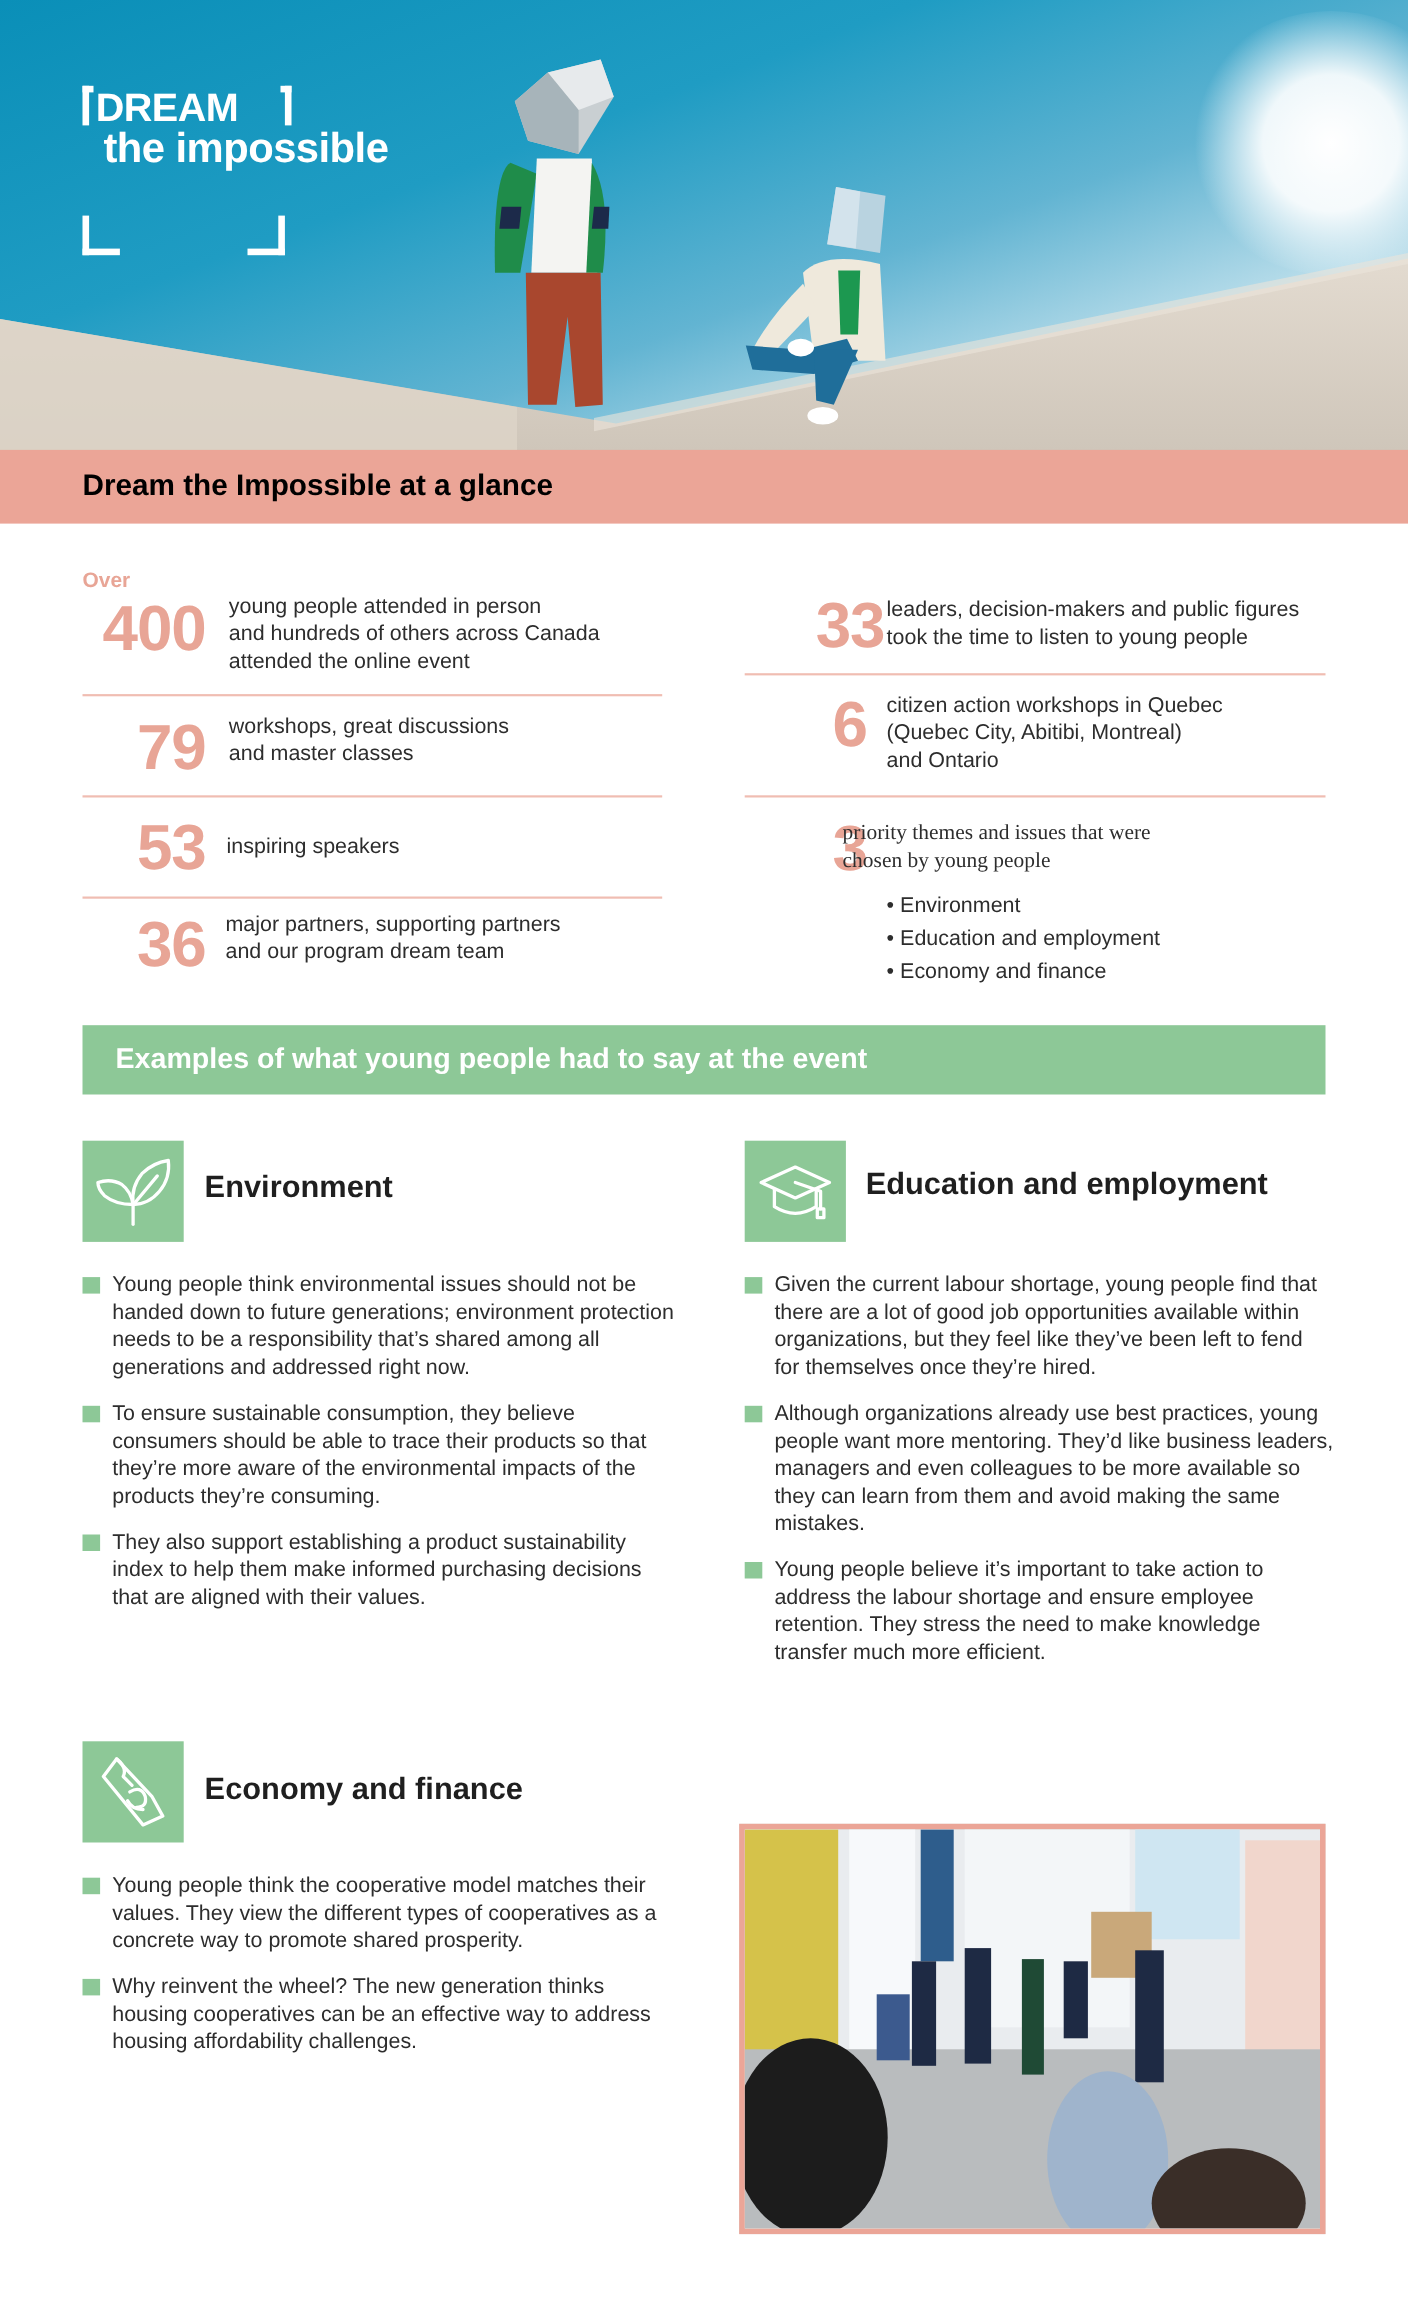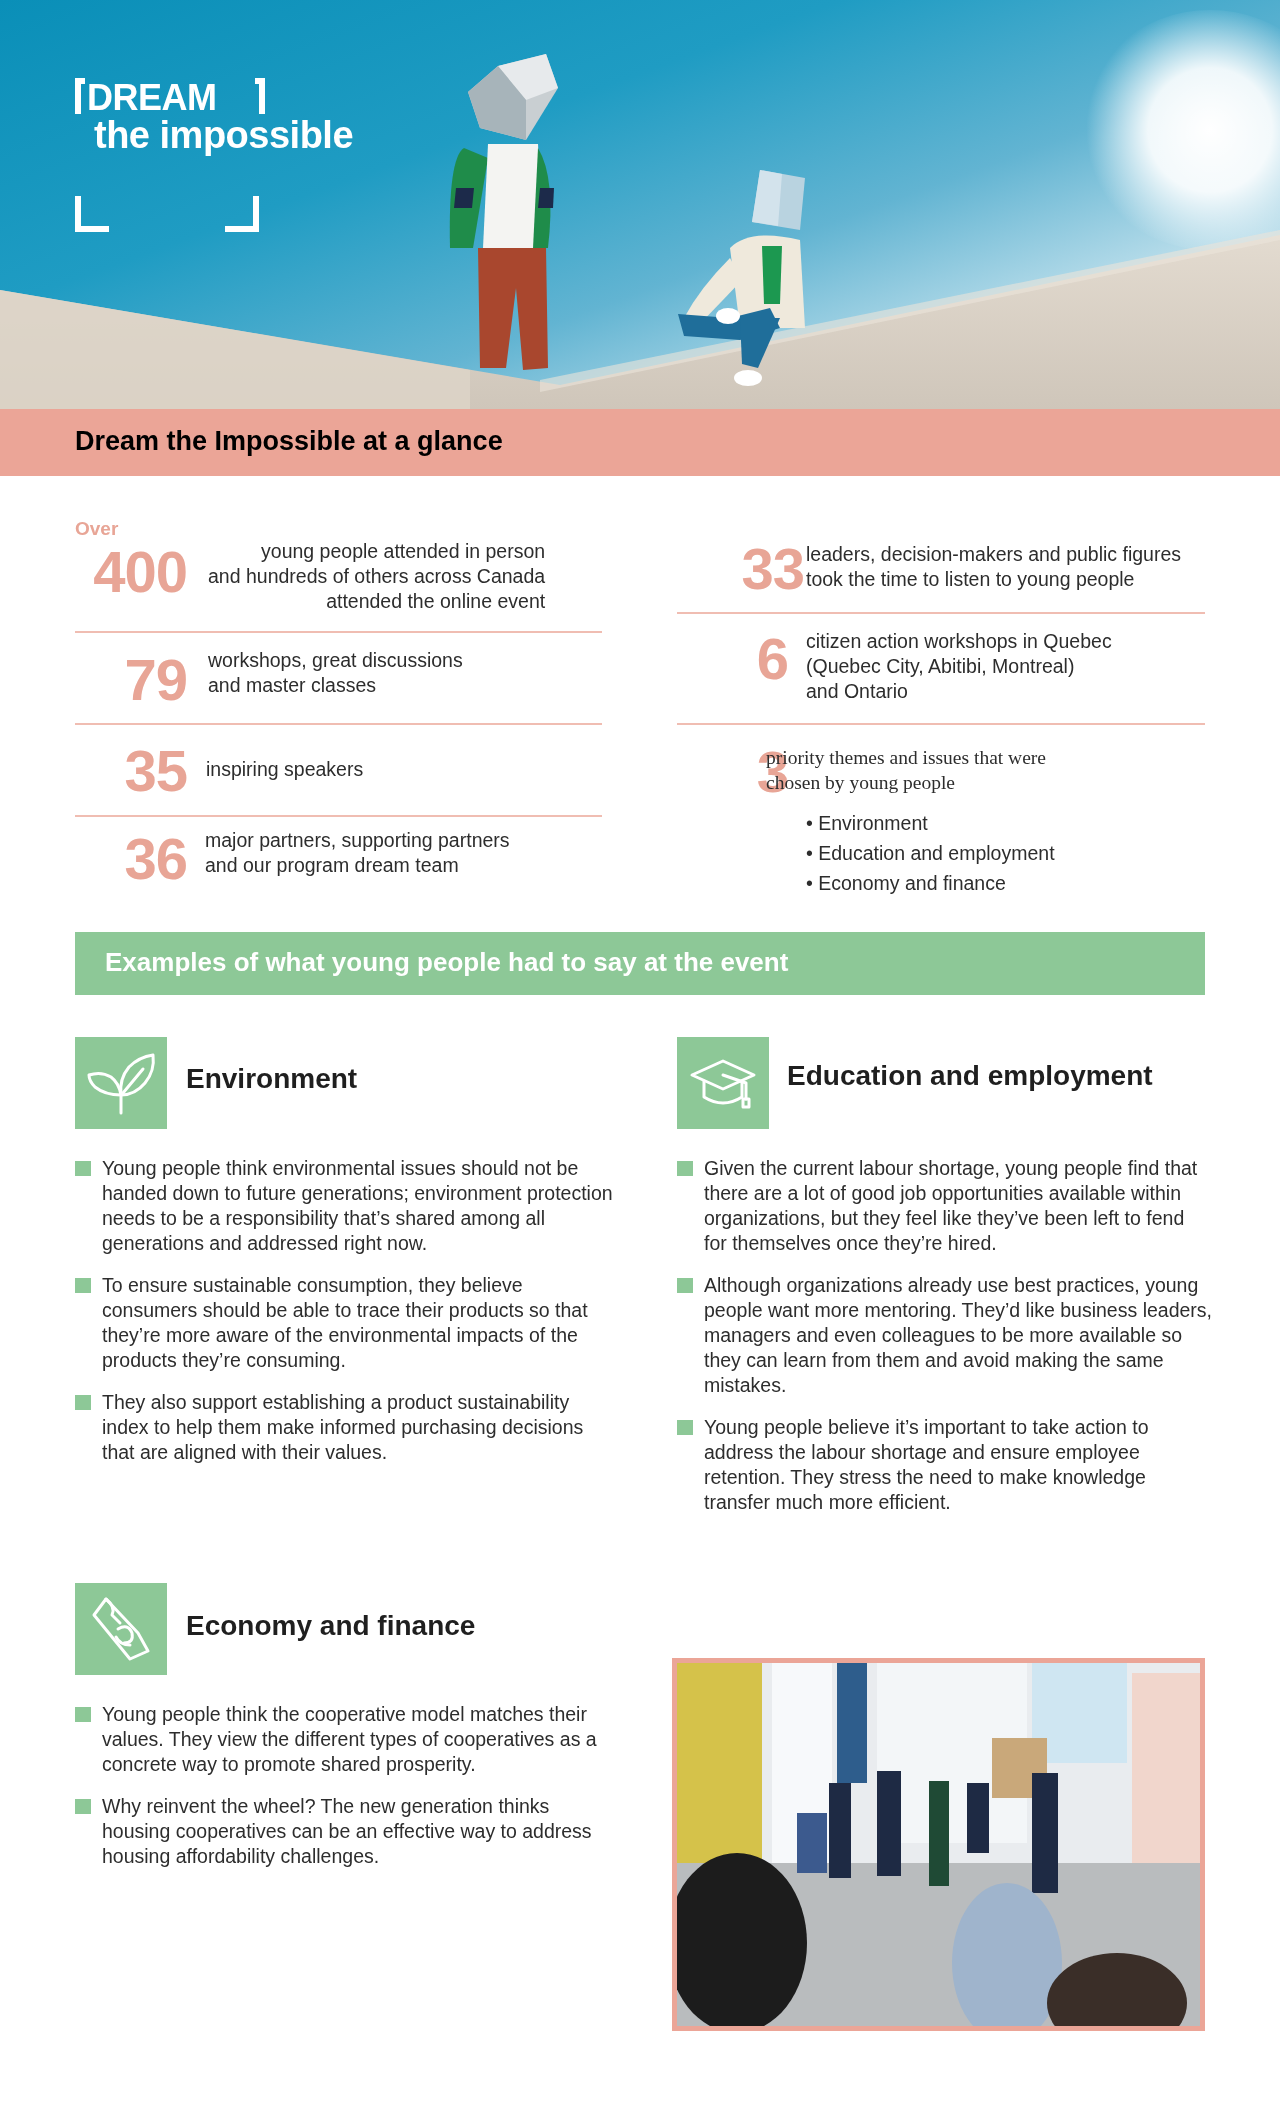--- a/index.html
+++ b/index.html
@@ -99,31 +99,31 @@
     <div class="l2">the impossible</div>
   </div>
 </div>
 
 <div class="glance-bar">
   <div class="t">Dream the Impossible at a glance</div>
 </div>
 
 <div class="over">Over</div>
 <div class="num" style="left:75px; top:543px; width:112px;">400</div>
-<div class="stxt" style="left:208px; top:539px; white-space:pre-line;text-align:right;">young people attended in person
+<div class="stxt" style="left:208px; top:539px; white-space:pre-line;">young people attended in person
 and hundreds of others across Canada
 attended the online event</div>
 <div class="div" style="left:75px; top:631px; width:527px;"></div>
 
 <div class="num" style="left:75px; top:651px; width:112px;">79</div>
 <div class="stxt" style="left:208px; top:648px; white-space:pre-line;">workshops, great discussions
 and master classes</div>
 <div class="div" style="left:75px; top:723px; width:527px;"></div>
 
-<div class="num" style="left:75px; top:742px; width:112px;">35</div>
+<div class="num" style="left:75px; top:742px; width:112px;">53</div>
 <div class="stxt" style="left:206px; top:757px; white-space:pre-line;">inspiring speakers</div>
 <div class="div" style="left:75px; top:815px; width:527px;"></div>
 
 <div class="num" style="left:75px; top:830px; width:112px;text-align:right;">36</div>
 <div class="stxt" style="left:205px; top:828px; white-space:pre-line;">major partners, supporting partners
 and our program dream team</div>
 
 <div class="num" style="left:716px; top:540px; width:88px;">33</div>
 <div class="stxt" style="left:806px; top:542px; white-space:pre-line;">leaders, decision-makers and public figures
 took the time to listen to young people</div>

